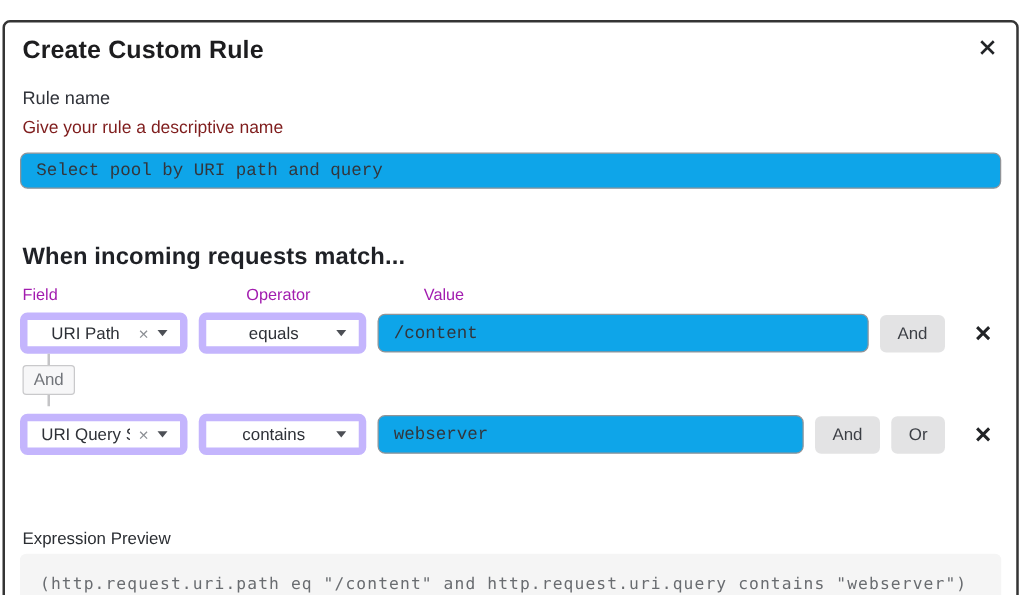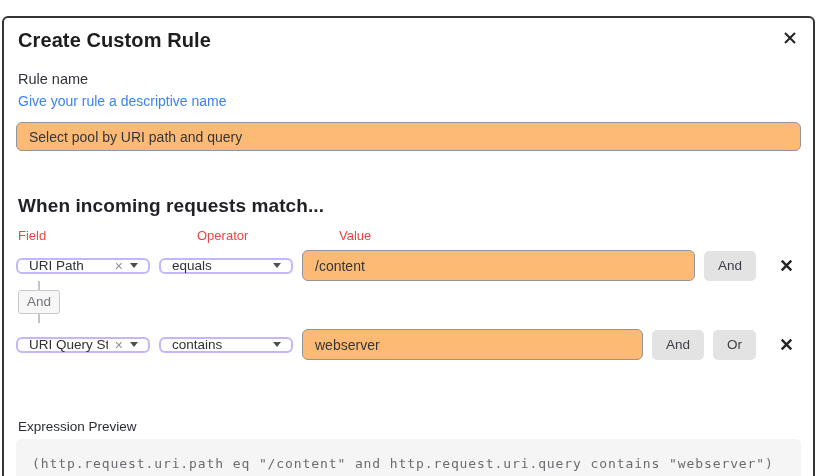--- a/index.html
+++ b/index.html
@@ -27,46 +27,46 @@
     font-size: 20px; font-weight: 700; color: #1d1d1f;
     line-height: 26px; letter-spacing: .1px;
   }
   .icon-btn {
     border: none; background: none; cursor: pointer;
     padding: 2px; line-height: 0; margin-top: 2px;
   }
   
   .rule-name { margin: 17px 12px 0 12px; }
   .field-label { font-size: 14.5px; color: #30333a; line-height: 18px; padding-left: 2px; }
-  .helper { font-size: 14px; color: #3b82f6; line-height: 18px; margin-top: 4px; padding-left: 2px; }
+  .helper { font-size: 14px; color: #7f1d1d; line-height: 18px; margin-top: 4px; padding-left: 2px; }
   .text-input {
     display: block; width: 100%; height: 29px;
     border: 1px solid #919498; border-radius: 6px;
     padding: 0 12px; font-size: 14px; color: #33363c;
-    font-family: Liberation Sans, sans-serif;
-    background: #fdba74; outline: none;
+    font-family: Liberation Mono, monospace;
+    background: #0ea5e9; outline: none;
   }
   .rule-name .text-input { margin-top: 12px; }
   
   .matcher { margin: 46px 12px 0 12px; }
   .matcher h2 {
     font-size: 19px; font-weight: 700; color: #1f2126;
     line-height: 18px; padding-left: 2px; letter-spacing: .1px;
   }
   .col-labels { display: flex; margin-top: 13px; padding-left: 2px; }
-  .col-labels span { font-size: 13px; color: #ef4444; line-height: 16px; }
+  .col-labels span { font-size: 13px; color: #a21caf; line-height: 16px; }
   .cl-field { width: 143px; }
   .cl-operator { width: 142px; margin-left: 36px; }
   .cl-value { flex: 1; }
   .cond-row { display: flex; align-items: center; gap: 9px; margin-top: 6px; }
   .select {
-    width: 134px; min-width: 134px; height: 16px;
-    border: 2px solid #c4b5fd; border-radius: 6px;
+    width: 134px; min-width: 134px; height: 33px;
+    border: 6px solid #c4b5fd; border-radius: 6px;
     display: flex; align-items: center; gap: 7px;
-    padding: 0 10px 0 11px; background: #fff; cursor: pointer;
+    padding: 0 10px 0 11px; background: #fff; cursor: pointer; text-align: center;
   }
   .select-label {
     flex: 1; font-size: 13.5px; color: #2e3137;
     white-space: nowrap; overflow: hidden;
   }
   .clear-x { color: #8d9095; font-size: 14px; line-height: 1; cursor: pointer; }
   .caret {
     width: 0; height: 0; flex-shrink: 0;
     border-left: 4.5px solid transparent;
     border-right: 4.5px solid transparent;

